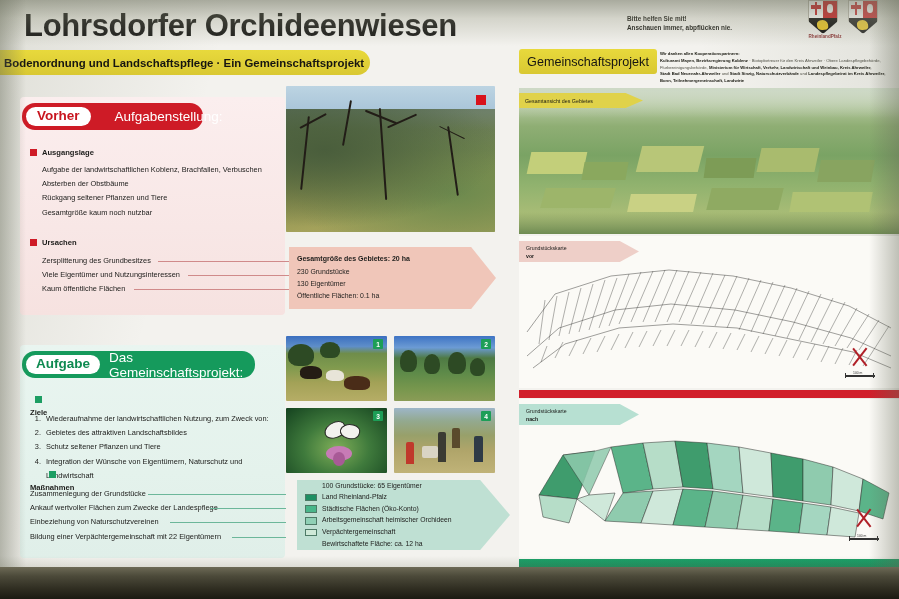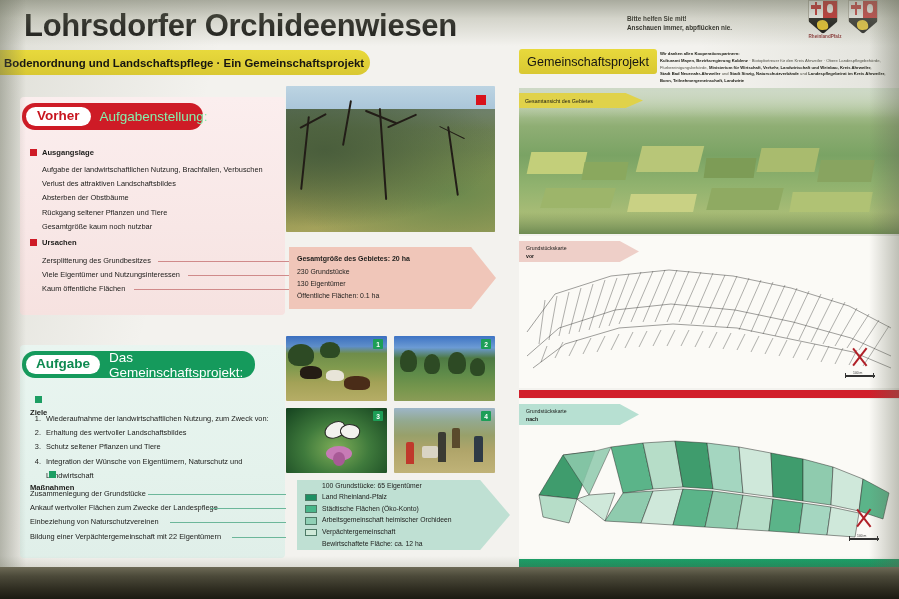--- a/index.html
+++ b/index.html
@@ -85,21 +85,21 @@
     border-radius: 4px;
   }
   #vorher-head {
     position:absolute; left:22px; top:103px; width:181px; height:27px;
     background:#ce1b26; border-radius:13px; display:flex; align-items:center;
   }
   #vorher-chip {
     margin-left:4px; background:#fff; color:#c8151f; font-weight:bold;
     font-size:13.5px; border-radius:11px; padding:2px 11px 3px 11px; line-height:1;
   }
-  #vorher-head .htext { color:#86efac; font-size:13.5px; margin-left:9px; }
+  #vorher-head .htext { color:#ffffff; font-size:13.5px; margin-left:24px; }
 
   .sec-label { display:flex; align-items:center; gap:5px; font-size:7.6px; font-weight:bold; color:#1d1d1b; }
   .sq { width:7px; height:7px; display:inline-block; }
   .sq.red { background:#ce1b26; }
   .sq.grn { background:#1d9e63; }
 
   #ausgangslage { position:absolute; left:30px; top:148px; }
   .bullet-list { position:absolute; font-size:7.4px; color:#1b1b19; line-height:1.92; }
   #ausgangslage-list { left:42px; top:163px; width:230px; }
   #ursachen { position:absolute; left:30px; top:238px; }
@@ -301,22 +301,21 @@
   <div id="vorher-head">
     <span id="vorher-chip">Vorher</span>
     <span class="htext">Aufgabenstellung:</span>
   </div>
 
   <div id="ausgangslage" class="sec-label">
     <span class="sq red"></span>
     <span>Ausgangslage</span>
   </div>
   <div id="ausgangslage-list" class="bullet-list">
-      <div class="row">Aufgabe der landwirtschaftlichen Nutzung, Brachfallen, Verbuschen</div>
-      <div class="row">Verlust des attraktiven Landschaftsbildes</div>
+      <div class="row">Aufgabe der landwirtschaftlichen Koblenz, Brachfallen, Verbuschen</div>
       <div class="row">Absterben der Obstbäume</div>
       <div class="row">Rückgang seltener Pflanzen und Tiere</div>
       <div class="row">Gesamtgröße kaum noch nutzbar</div>
     </div>
 
   <div id="ursachen" class="sec-label">
     <span class="sq red"></span>
     <span>Ursachen</span>
   </div>
   <div id="ursachen-list" class="bullet-list">
@@ -359,21 +358,21 @@
     <span class="sq grn"></span>
     <span>Ziele</span>
   </div>
   <div id="ziele-list" class="bullet-list">
       <div class="zrow">
         <span class="num">1.</span>
         <span>Wiederaufnahme der landwirtschaftlichen Nutzung, zum Zweck von:</span>
       </div>
       <div class="zrow">
         <span class="num">2.</span>
-        <span>Erhaltung des wertvoller Landschaftsbildes</span>
+        <span>Gebietes des attraktiven Landschaftsbildes</span>
       </div>
       <div class="zrow">
         <span class="num">3.</span>
         <span>Schutz seltener Pflanzen und Tiere</span>
       </div>
       <div class="zrow">
         <span class="num">4.</span>
         <span>Integration der Wünsche von Eigentümern, Naturschutz und Landwirtschaft</span>
       </div>
     </div>

